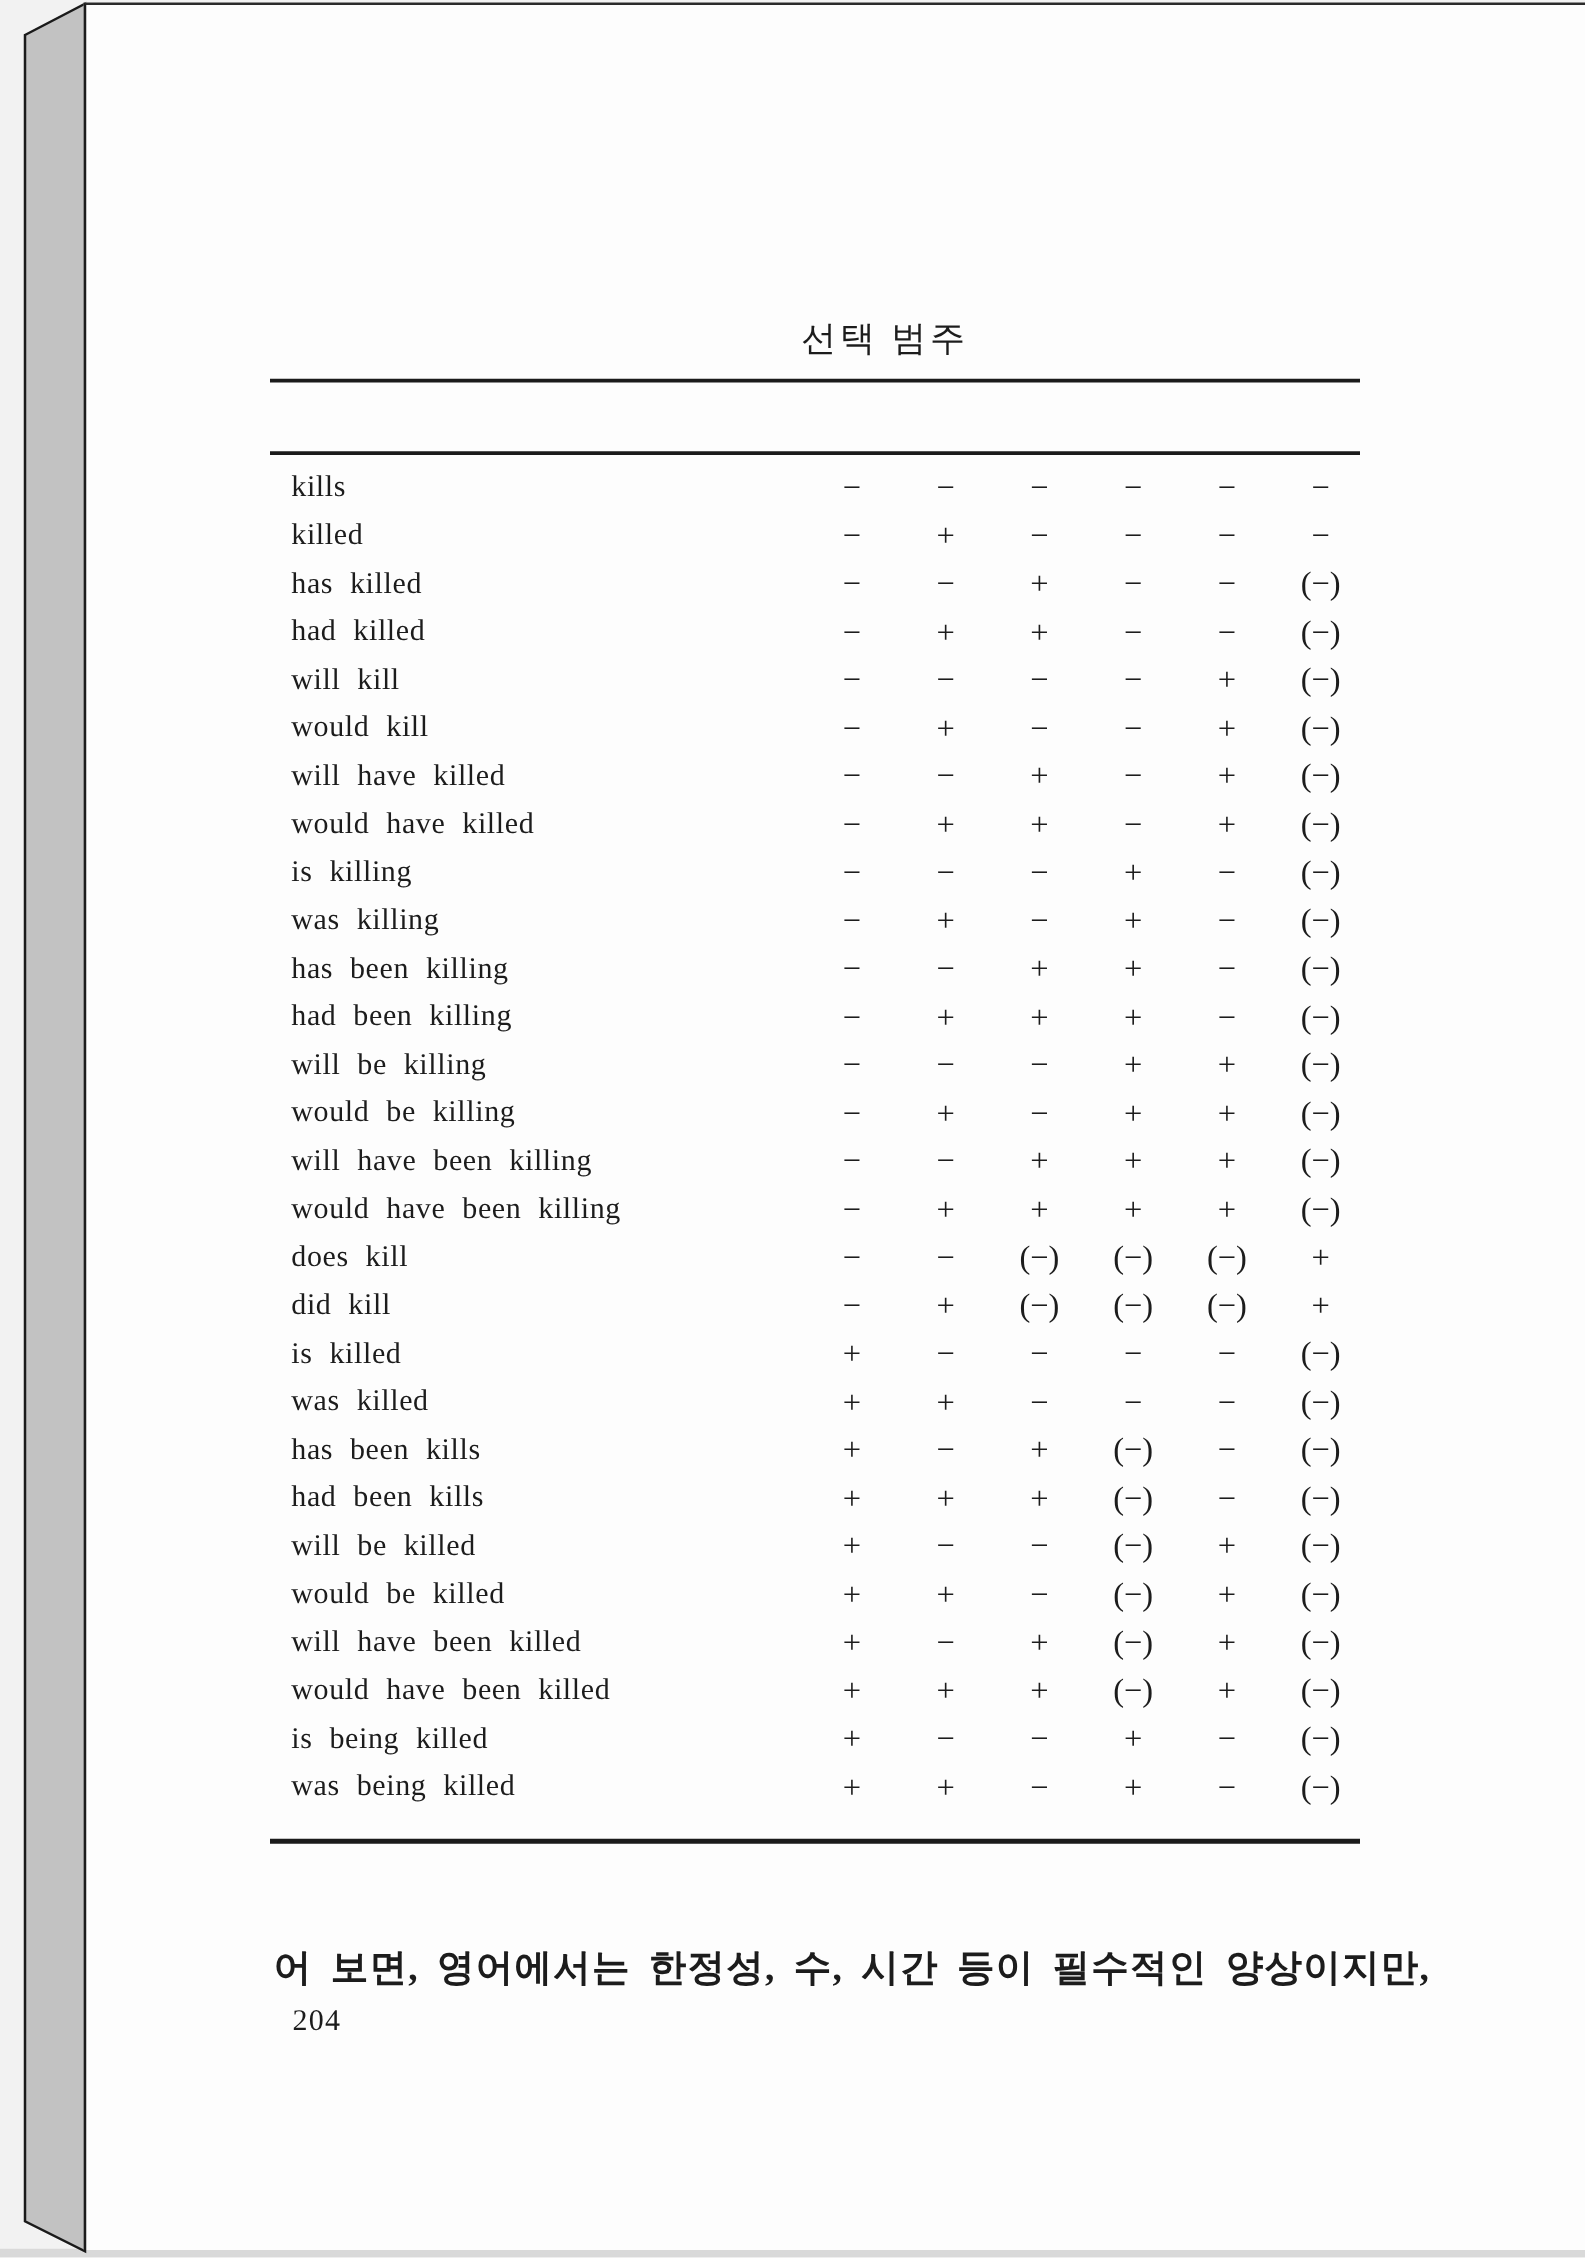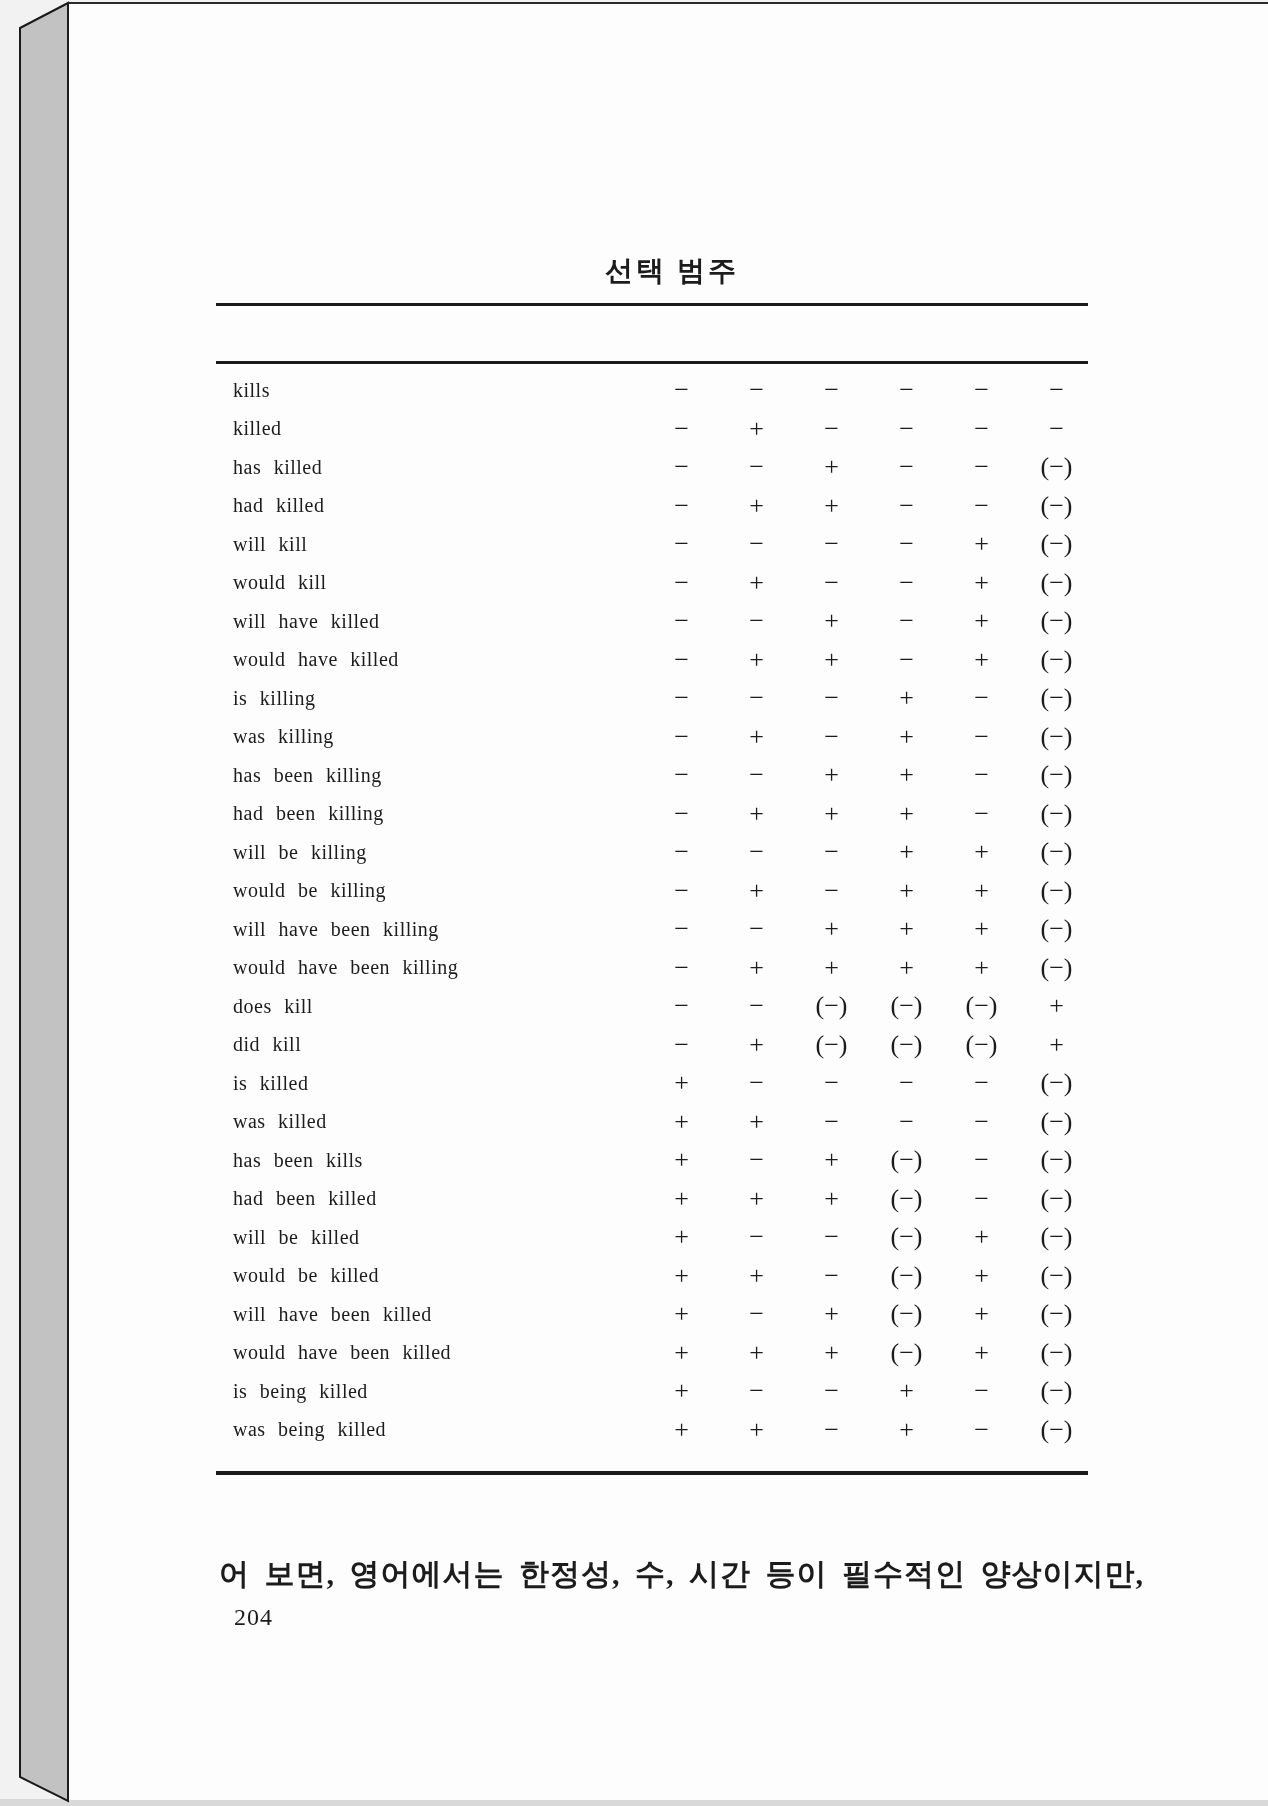--- a/index.html
+++ b/index.html
@@ -29,23 +29,23 @@
     width: 1201px; height: 1798px;
     background: #fdfdfd;
     border-top: 2px solid #2b2b2b;
     border-left: 2px solid #1c1c1c;
     box-sizing: border-box;
     color: #1c1c1c;
   }
 
   .table-title {
     position: absolute;
-    left: 536px; top: 248px;
+    left: 572px; top: 248px;
     font-size: 28px;
-    font-weight: 700;
+    font-weight: 400;
     letter-spacing: 3px;
     white-space: nowrap;
   }
 
   .rule { position: absolute; left: 147px; width: 872px; background: #1b1b1b; }
   .rule-top    { top: 299px;  height: 3px; }
   .rule-mid    { top: 357px;  height: 3px; }
   .rule-bottom { top: 1467px; height: 4px; }
 
   .tgrid {
@@ -64,21 +64,21 @@
     letter-spacing: 2px;
     white-space: nowrap;
   }
   .table-header .sym { font-size: 26px; }
 
   .table-body { position: absolute; left: 147px; top: 367px; width: 878px; }
   .trow { height: 38.5px; }
   .cell { display: block; }
   .cell.label {
     padding-left: 17px;
-    font-size: 20px;
+    font-size: 24px;
     letter-spacing: 0.5px;
     word-spacing: 7px;
     white-space: nowrap;
   }
   .cell.sym {
     text-align: center;
     font-size: 26px;
     white-space: nowrap;
   }
 
@@ -306,21 +306,21 @@
         <div class="trow tgrid">
           <span class="cell label">has been kills</span>
           <span class="cell sym">+</span>
           <span class="cell sym">−</span>
           <span class="cell sym">+</span>
           <span class="cell sym">(−)</span>
           <span class="cell sym">−</span>
           <span class="cell sym">(−)</span>
         </div>
         <div class="trow tgrid">
-          <span class="cell label">had been killed</span>
+          <span class="cell label">had been kills</span>
           <span class="cell sym">+</span>
           <span class="cell sym">+</span>
           <span class="cell sym">+</span>
           <span class="cell sym">(−)</span>
           <span class="cell sym">−</span>
           <span class="cell sym">(−)</span>
         </div>
         <div class="trow tgrid">
           <span class="cell label">will be killed</span>
           <span class="cell sym">+</span>

